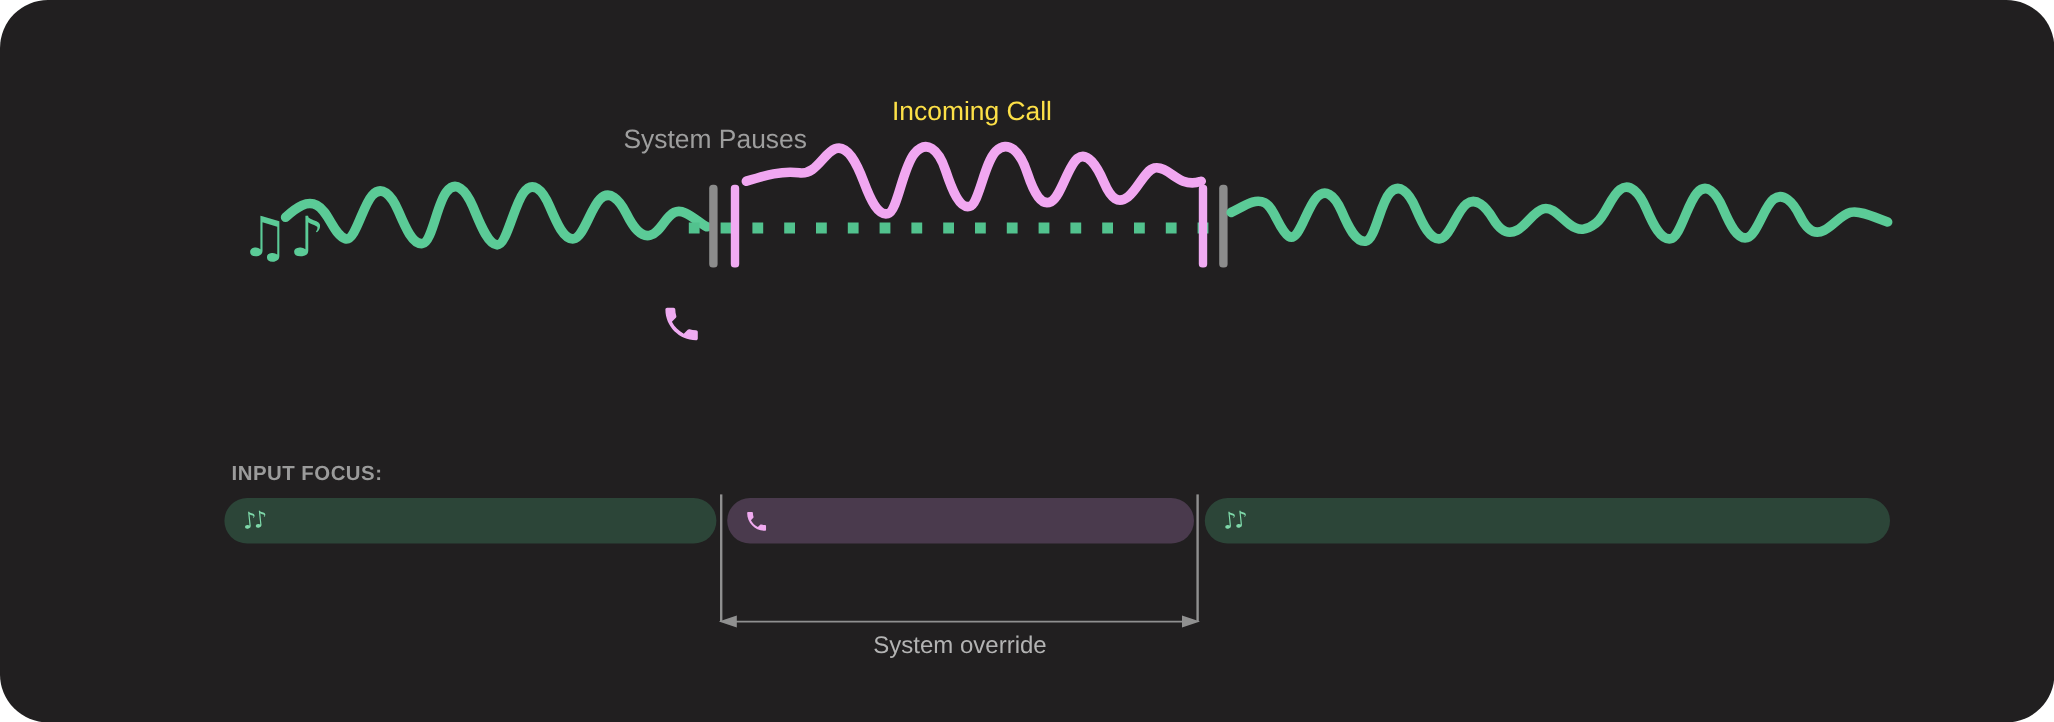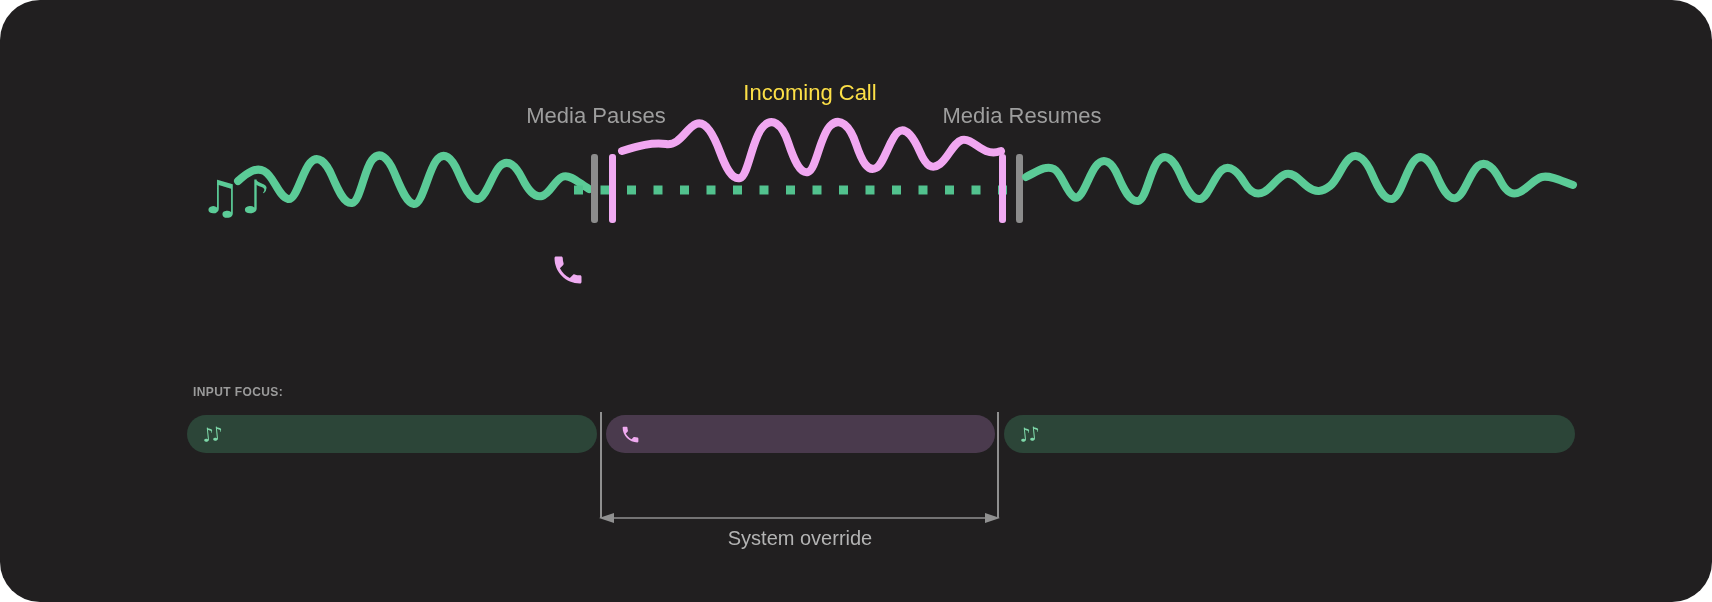--- a/index.html
+++ b/index.html
@@ -2,21 +2,21 @@
 <html><head>
 <meta charset="utf-8">
 <style>
   html,body{margin:0;padding:0;background:#ffffff;}
   .page{position:relative;width:1712px;height:602px;background:#ffffff;overflow:hidden;
         font-family:"Liberation Sans", sans-serif;}
   .canvas{position:absolute;left:0;top:0;width:1712px;height:602px;background:#211f20;border-radius:40px;}
   .abs{position:absolute;}
   .label{color:#9e9e9e;font-size:22px;font-weight:500;white-space:nowrap;transform:translateX(-50%);}
   .label.pink{color:#fde047;}
-  .heading{color:#9b9b9b;font-size:12px;font-weight:700;letter-spacing:.4px;white-space:nowrap;}
+  .heading{color:#9b9b9b;font-size:17px;font-weight:700;letter-spacing:.4px;white-space:nowrap;}
   .override{color:#b3b3b3;font-size:20px;font-weight:400;transform:translateX(-50%);white-space:nowrap;}
   .bar{position:absolute;top:415px;height:38px;border-radius:19px;display:flex;align-items:center;}
   .bar.media{background:#2c4538;}
   .bar.call{background:#4a3a4d;}
   .bar .notes{margin-left:15px;color:#7ed8a9;font-size:19px;font-family:"DejaVu Sans",sans-serif;
               letter-spacing:-3px;line-height:1;transform:rotate(-6deg);}
   .bar .phone{margin-left:14px;display:block;}
   .vline{position:absolute;top:412px;height:106px;width:2px;background:#8f8f8f;}
   .notes-top{font-family:"DejaVu Sans",sans-serif;}
 </style>
@@ -67,25 +67,24 @@
            C1358 152 1366 160 1372 174 C1378 188 1384 200 1392 199 C1400 198 1406 170 1414 161
            C1422 152 1430 160 1436 174 C1442 188 1448 200 1456 198 C1464 196 1470 172 1478 166
            C1486 160 1494 168 1500 180 C1506 192 1512 196 1520 192 C1528 188 1534 179 1542 177
            C1550 175 1562 181 1573 185" fill="none" stroke="#5bcb97" stroke-width="8" stroke-linecap="round" stroke-linejoin="round"></path>
 
       <g transform="translate(550,252) scale(1.5)">
         <path fill="#efabf1" d="M6.62 10.79c1.44 2.83 3.76 5.14 6.59 6.59l2.2-2.21c.27-.27.67-.36 1.02-.24 1.12.37 2.33.57 3.57.57.55 0 1 .45 1 1V20c0 .55-.45 1-1 1-9.39 0-17-7.61-17-17 0-.55.45-1 1-1h3.5c.55 0 1 .45 1 1 0 1.25.2 2.45.57 3.57.11.35.03.74-.25 1.02l-2.2 2.2z"></path>
       </g>
     </svg>
 
-    <div class="abs label" style="left:596px;top:103px;">Media Pauses</div>
+    <div class="abs label" style="left:596px;top:103px;">System Pauses</div>
 
     <div class="abs label pink" style="left:810px;top:80px;">Incoming Call</div>
 
-    <div class="abs label" style="left:1022px;top:103px;">Media Resumes</div>
 
     <div class="abs heading" style="left:193px;top:385px;">INPUT FOCUS:</div>
 
     <div class="bar media" style="left:187px;width:410px;">
       <span class="notes">♪♪</span>
     </div>
 
     <div class="bar call" style="left:606px;width:389px;">
       <svg class="phone" width="21" height="21" viewBox="0 0 24 24">
         <path fill="#f0aaf0" d="M6.62 10.79c1.44 2.83 3.76 5.14 6.59 6.59l2.2-2.21c.27-.27.67-.36 1.02-.24 1.12.37 2.33.57 3.57.57.55 0 1 .45 1 1V20c0 .55-.45 1-1 1-9.39 0-17-7.61-17-17 0-.55.45-1 1-1h3.5c.55 0 1 .45 1 1 0 1.25.2 2.45.57 3.57.11.35.03.74-.25 1.02l-2.2 2.2z"></path>

